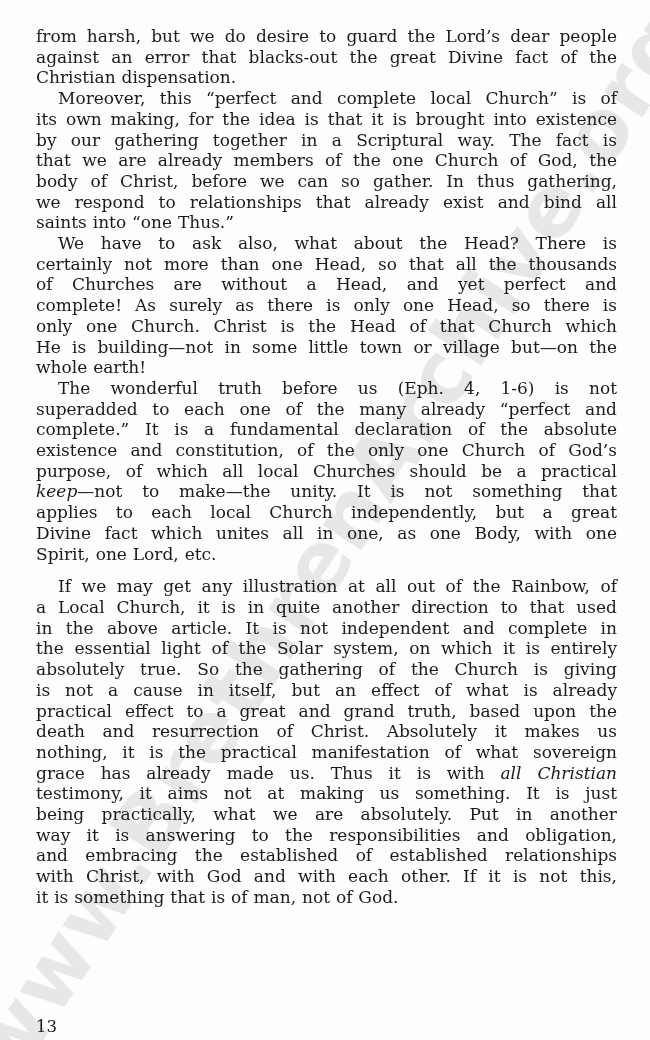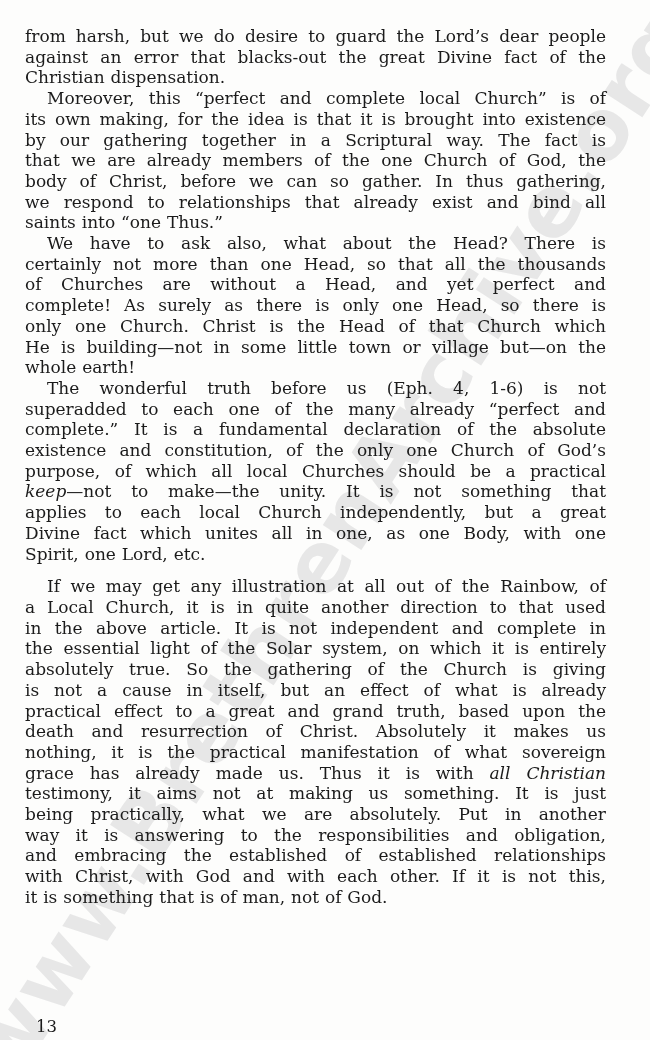--- a/index.html
+++ b/index.html
@@ -21,21 +21,21 @@
     font-family: "DejaVu Sans", "Liberation Sans", sans-serif;
     font-weight: bold;
     font-size: 84px;
     letter-spacing: 1px;
     white-space: nowrap;
     z-index: 0;
     user-select: none;
   }
   .text-column {
     position: absolute;
-    left: 25px;
+    left: 36px;
     top: 26px;
     width: 581px;
     z-index: 1;
     font-size: 17px;
     line-height: 20.7px;
   }
   .paragraph { margin: 0; }
   .line {
     text-align: justify;
     text-align-last: justify;

